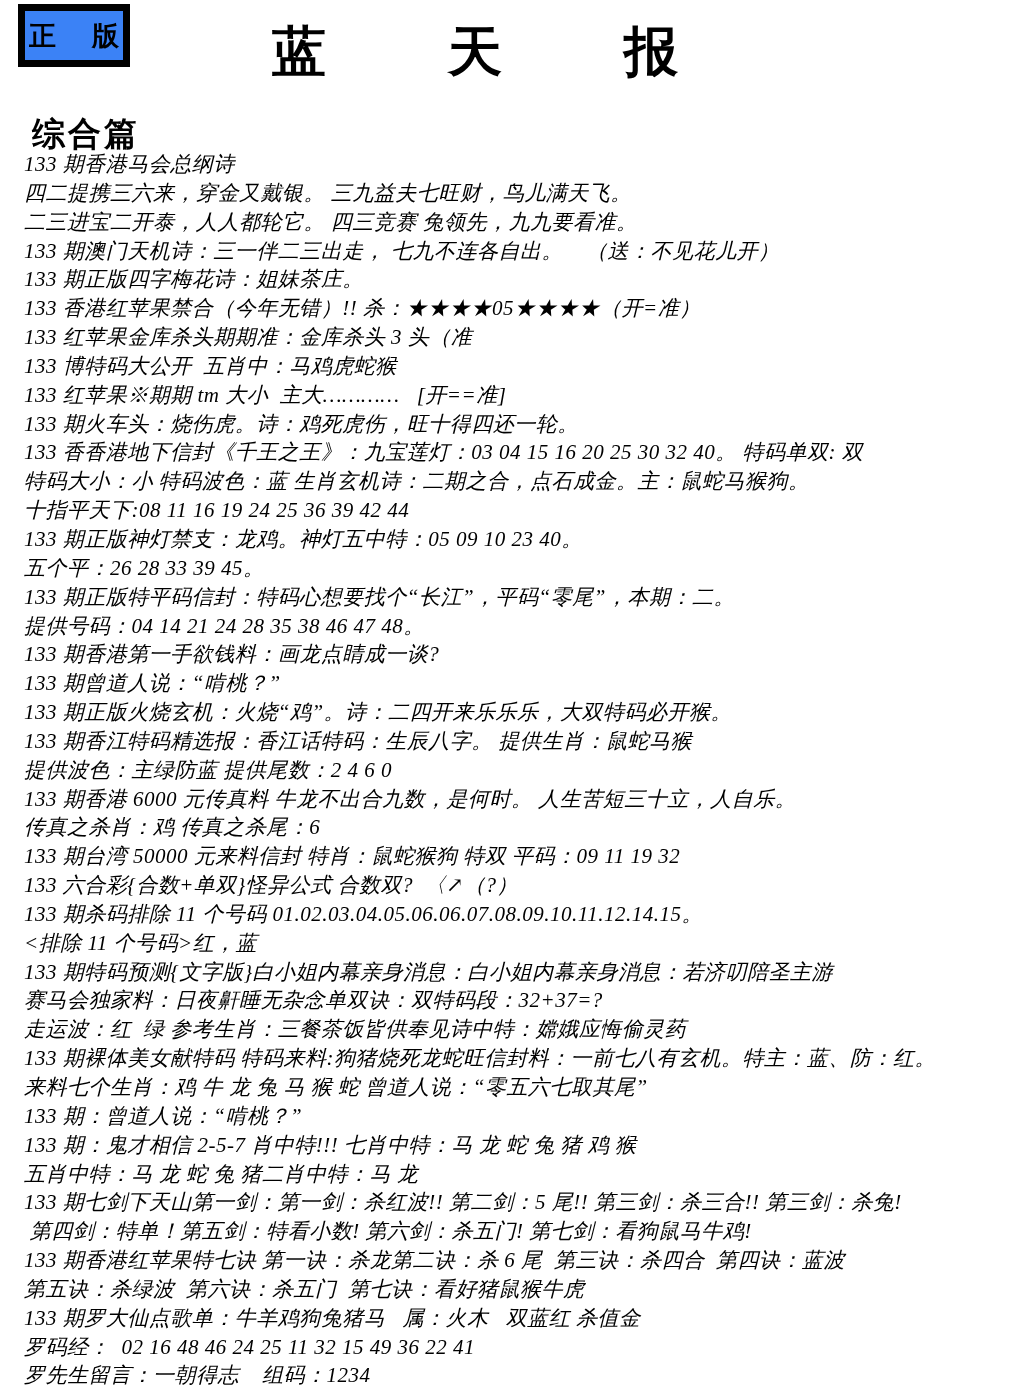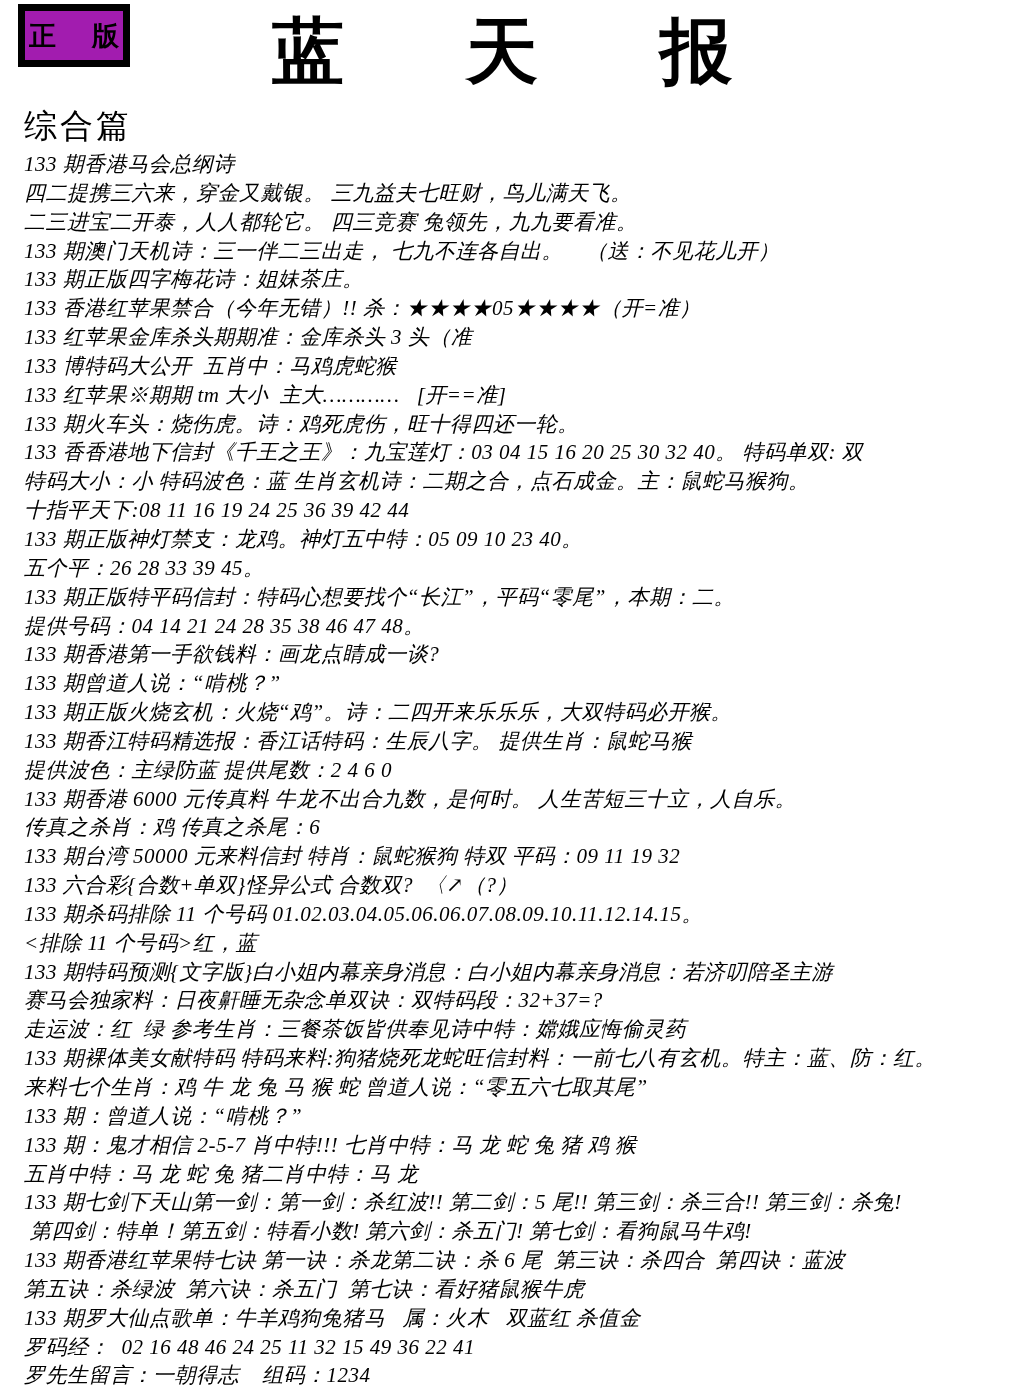--- a/index.html
+++ b/index.html
@@ -24,49 +24,49 @@
   .badge {
     position: absolute;
     left: 18px;
     top: 4px;
     width: 98px;
     height: 49px;
     border: 7px solid #000000;
     display: flex;
     align-items: center;
     justify-content: center;
-    background: #a21caf;
+    background: #3b82f6;
   }
   .badge span {
     font-size: 27px;
     font-weight: bold;
     letter-spacing: 36px;
     margin-right: -36px;
     white-space: nowrap;
     font-family: "Liberation Serif", "DejaVu Serif", serif;
   }
   .title {
     position: absolute;
     left: 272px;
     top: 2px;
     margin: 0;
-    font-size: 72px;
+    font-size: 54px;
     font-weight: bold;
     letter-spacing: 122px;
     white-space: nowrap;
     line-height: 100px;
     font-family: "Liberation Serif", "DejaVu Serif", serif;
   }
   .section {
     position: absolute;
     left: 20px;
     top: 100px;
-    margin: 4px;
+    margin: 12px;
     font-size: 33px;
-    font-weight: normal;
+    font-weight: bold;
     letter-spacing: 3px;
     font-family: "Liberation Serif", "DejaVu Serif", serif;
   }
   .content {
     position: absolute;
     left: 24px;
     top: 150px;
     right: 4px;
     font-size: 21px;
     line-height: 28.85px;

